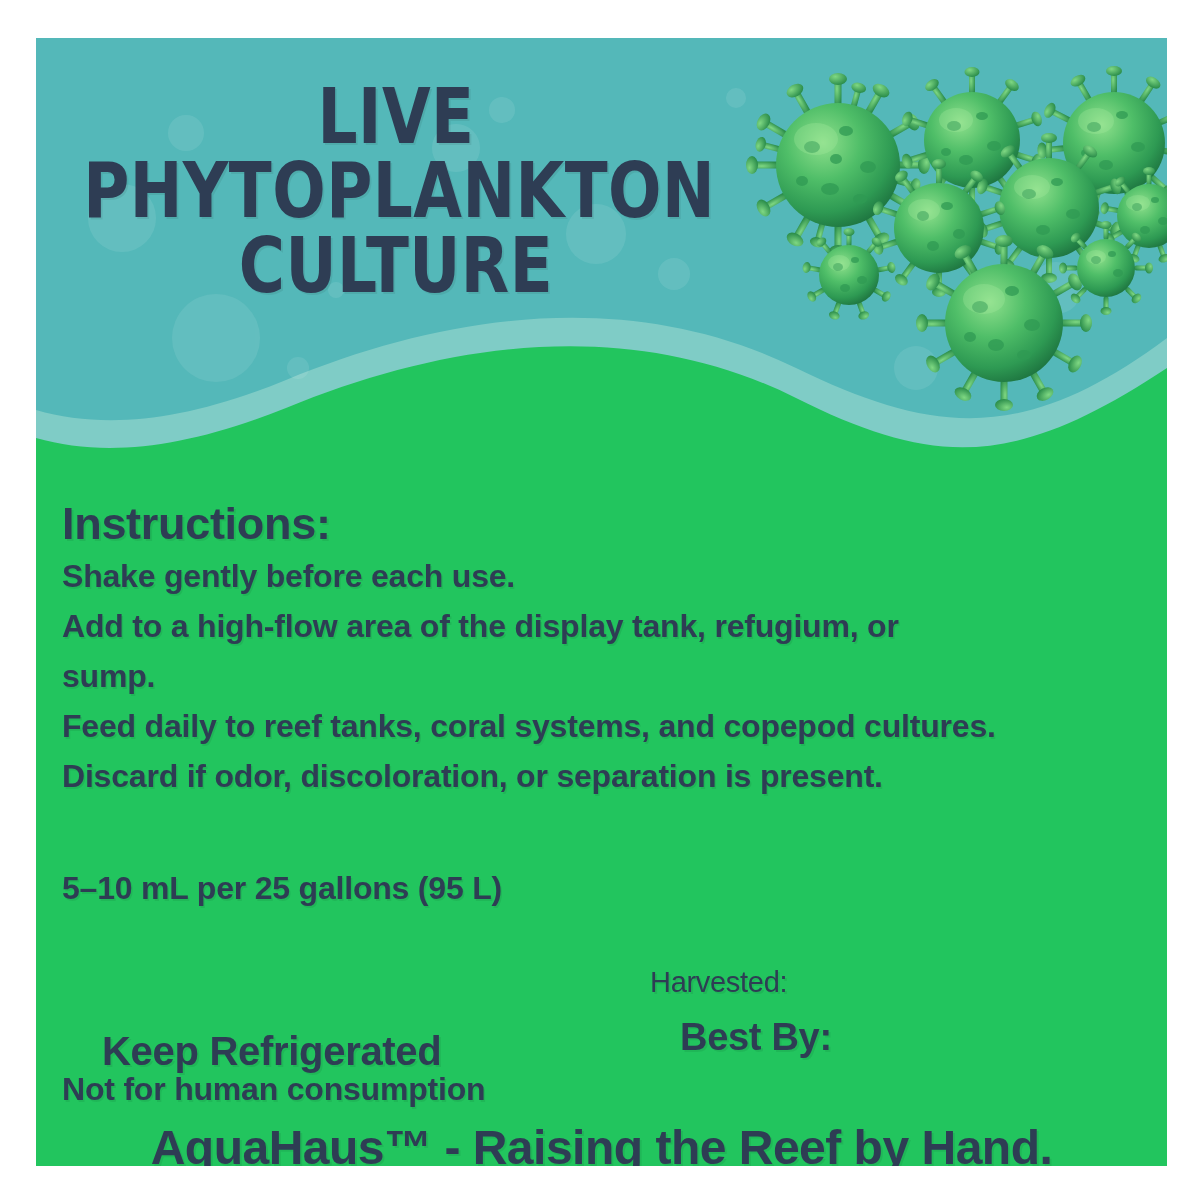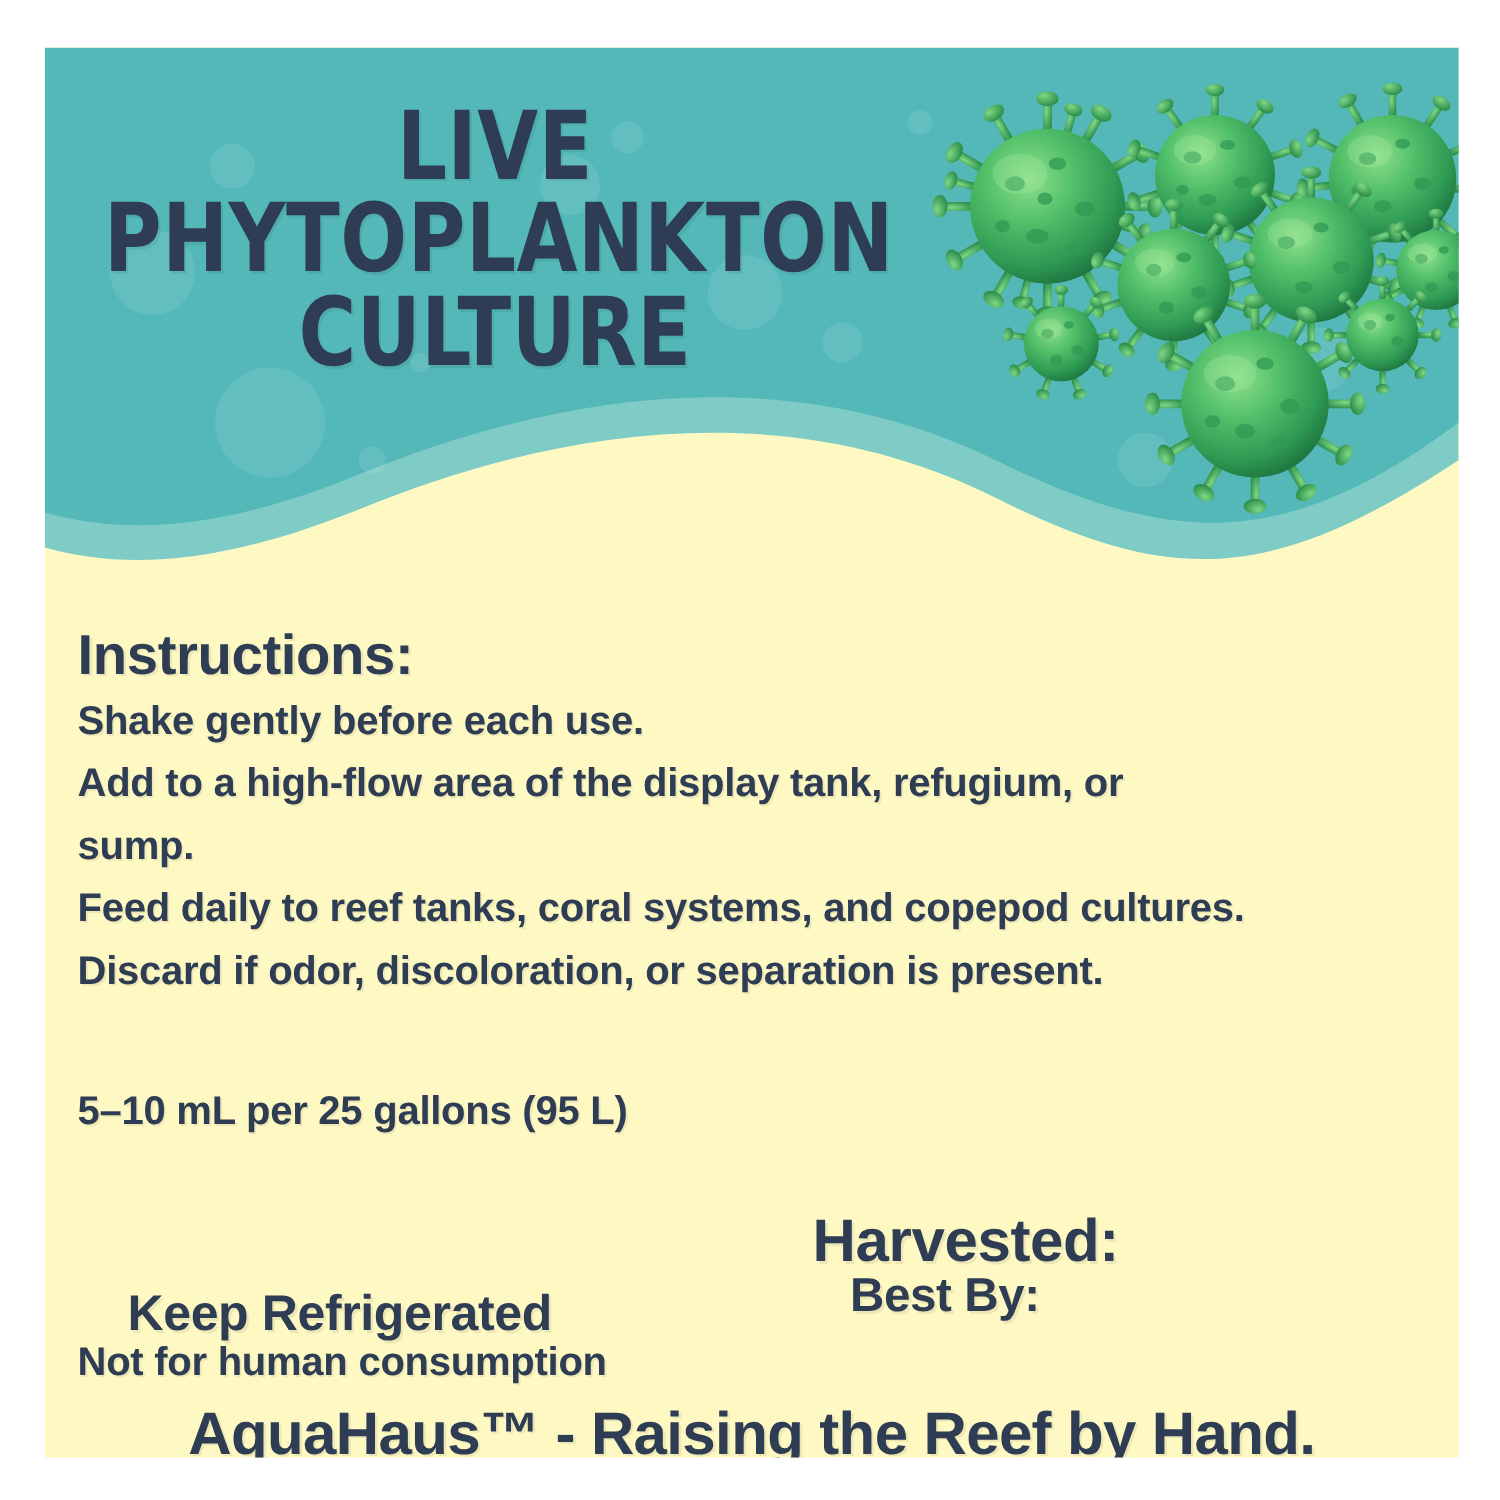--- a/index.html
+++ b/index.html
@@ -13,21 +13,21 @@
     overflow: hidden;
     font-family: "Liberation Sans", sans-serif;
   }
 
   #label-card {
     position: absolute;
     left: 36px;
     top: 38px;
     width: 1131px;
     height: 1128px;
-    background: #fef9c3;
+    background: #22c55e;
     overflow: hidden;
   }
 
   
   #header-band {
     position: absolute;
     left: 0;
     top: 0;
     width: 1131px;
     height: 430px;
@@ -91,21 +91,21 @@
   #instr-line-2 { left: 26px; top: 190px; }
   #instr-line-3 { left: 26px; top: 240px; }
   #instr-line-4 { left: 26px; top: 290px; }
 
   #dose-heading { left: 26px; top: 342px; }
   #dose-line-0 { left: 26px; top: 402px; }
   #dose-line-1 { left: 84px; top: 452px; }
 
   #harvested-label {
     left: 614px; top: 498px;
-    font-weight: 700; font-size: 48px;
+    font-weight: 400; font-size: 29px;
     text-shadow: 2px 2px 0 rgba(0,0,0,0.07);
   }
   #bestby-label {
     left: 644px; top: 548px;
     font-weight: 700; font-size: 38px;
     text-shadow: 2px 2px 0 rgba(0,0,0,0.07);
   }
 
   #keep-refrigerated {
     left: 66px; top: 545px;

